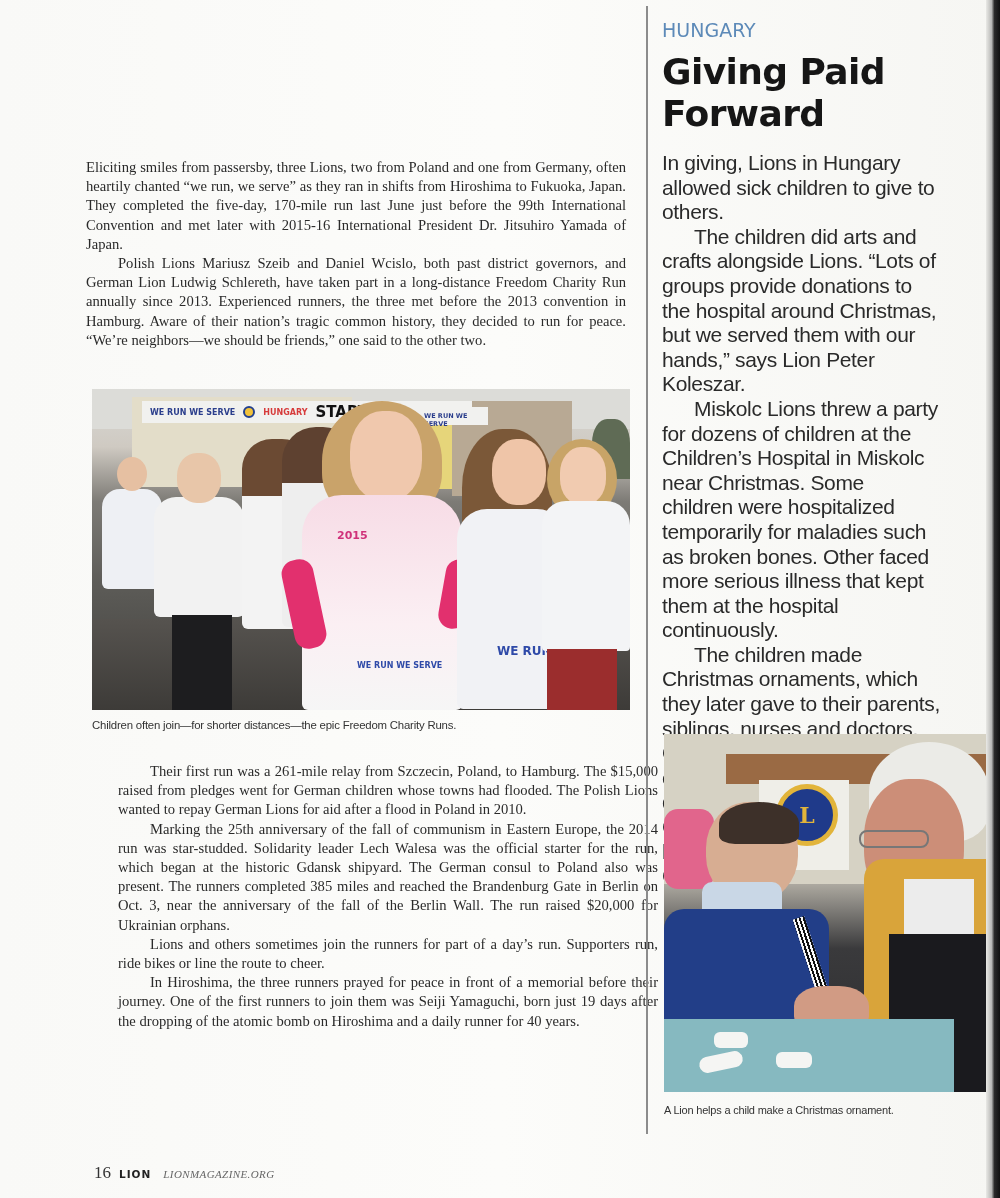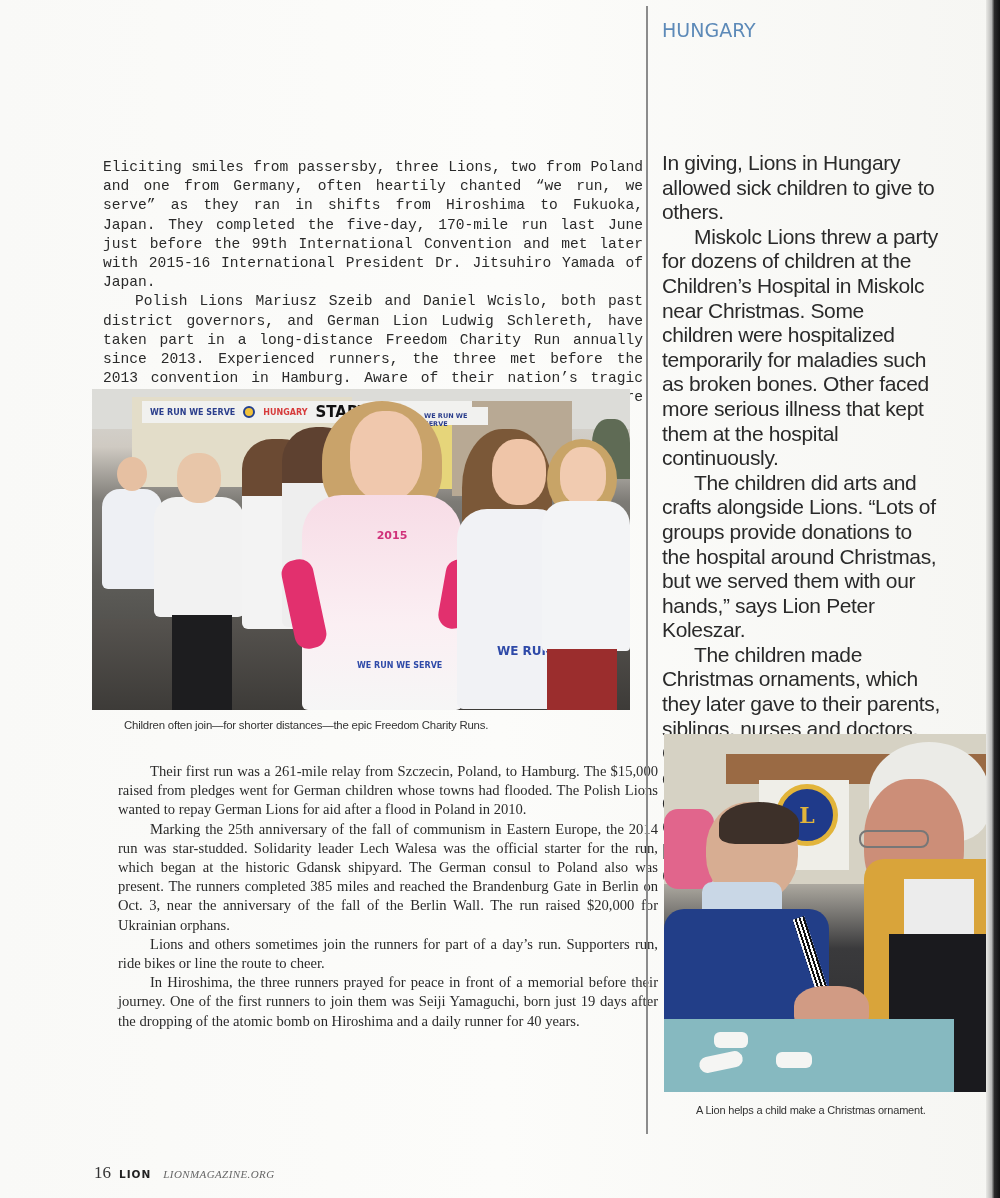--- a/index.html
+++ b/index.html
@@ -35,32 +35,32 @@
       color: #161616; letter-spacing: -0.6px;
     }
     .left-col .headline { font-size: 34px; line-height: 43px; margin-top: 8px; }
     .body-serif {
       font-family: "Liberation Serif", "DejaVu Serif", serif;
       font-size: 14.6px; line-height: 19.2px; color: #2a2a2a;
       text-align: justify;
     }
     .body-serif p { text-indent: 0; }
     .body-serif p.indent { text-indent: 32px; }
-    .lead-block { position: absolute; left: 103px; top: 158px; width: 540px; font-family: Liberation Mono, monospace; }
+    .lead-block { position: absolute; left: 86px; top: 158px; width: 540px; }
     .lower-block { position: absolute; left: 90px; top: 762px; width: 540px; margin-left: 28px; }
 
     .photo-runners {
       position: absolute; left: 92px; top: 389px; width: 538px; height: 321px;
       overflow: hidden;
       background: linear-gradient(180deg, #d9d9d6 0%, #cfcac2 18%, #7d7b76 35%, #5d5c58 60%, #403f3c 100%);
     }
     .photo-caption {
       position: absolute;
       font-family: "Liberation Sans", "DejaVu Sans", sans-serif;
-      font-size: 11.4px; color: #333; letter-spacing: -0.2px; margin-left: 32px;
+      font-size: 11.4px; color: #333; letter-spacing: -0.2px;
     }
     .cap-left { left: 92px; top: 719px; }
 
     
     .shp { position: absolute; }
 
     
     .right-col { position: absolute; left: 662px; top: 16px; width: 280px; }
     .right-col .headline { font-size: 36px; line-height: 42px; margin-top: 7px; }
     .body-sans {
@@ -138,21 +138,21 @@
     <div class="shp" style="left:85px;top:64px;width:44px;height:50px;background:#e8c6a9;border-radius:45%;"></div>
     <div class="shp" style="left:80px;top:226px;width:60px;height:95px;background:#1d1d1f;"></div>
     <div class="shp" style="left:150px;top:50px;width:70px;height:190px;background:linear-gradient(180deg,#6b4a33 0 30%,#f3f3f3 30% 100%);border-radius:30px 30px 6px 6px;"></div>
     <div class="shp" style="left:190px;top:38px;width:75px;height:200px;background:linear-gradient(180deg,#5e4130 0 28%,#eeeeee 28% 100%);border-radius:34px 34px 6px 6px;"></div>
 
     <div class="shp" style="left:230px;top:12px;width:120px;height:120px;background:#c9a36a;border-radius:50% 50% 40% 40%;"></div>
     <div class="shp" style="left:258px;top:22px;width:72px;height:90px;background:#f0c8ad;border-radius:45%;"></div>
     <div class="shp" style="left:210px;top:106px;width:160px;height:215px;background:linear-gradient(180deg,#f7dce6,#fbeff3 60%,#f6f6f6);border-radius:40px 40px 6px 6px;"></div>
     <div class="shp" style="left:196px;top:170px;width:32px;height:90px;background:#e2306e;border-radius:14px;transform:rotate(-12deg);"></div>
     <div class="shp" style="left:350px;top:170px;width:28px;height:70px;background:#e2306e;border-radius:14px;transform:rotate(10deg);"></div>
-    <div class="shp" style="left:245px;top:140px;width:110px;font-family:'DejaVu Sans',sans-serif;font-size:11px;font-weight:bold;color:#d0317a;text-align:center;">
+    <div class="shp" style="left:245px;top:140px;width:110px;font-family:'DejaVu Sans',sans-serif;font-size:11px;font-weight:bold;color:#d0317a;text-align:left;">
       <span>2015</span>
     </div>
     <div class="shp" style="left:265px;top:272px;width:100px;font-family:'DejaVu Sans',sans-serif;font-size:8px;font-weight:bold;color:#2f4aa8;">
       <span>WE RUN  WE SERVE</span>
     </div>
 
     <div class="shp" style="left:370px;top:40px;width:90px;height:130px;background:#7b5838;border-radius:45% 45% 20% 20%;"></div>
     <div class="shp" style="left:400px;top:50px;width:54px;height:66px;background:#efc5a8;border-radius:45%;"></div>
     <div class="shp" style="left:365px;top:120px;width:110px;height:200px;background:#f1f2f5;border-radius:30px 30px 6px 6px;"></div>
     <div class="shp" style="left:405px;top:255px;font-family:'DejaVu Sans',sans-serif;font-size:12px;font-weight:bold;color:#2f4aa8;">
@@ -170,28 +170,29 @@
     <p class="indent">Marking the 25th anniversary of the fall of communism in Eastern Europe, the 2014 run was star-studded. Solidarity leader Lech Walesa was the official starter for the run, which began at the historic Gdansk shipyard. The German consul to Poland also was present. The runners completed 385 miles and reached the Brandenburg Gate in Berlin on Oct. 3, near the anniversary of the fall of the Berlin Wall. The run raised $20,000 for Ukrainian orphans.</p>
     <p class="indent">Lions and others sometimes join the runners for part of a day’s run. Supporters run, ride bikes or line the route to cheer.</p>
     <p class="indent">In Hiroshima, the three runners prayed for peace in front of a memorial before their journey. One of the first runners to join them was Seiji Yamaguchi, born just 19 days after the dropping of the atomic bomb on Hiroshima and a daily runner for 40 years.</p>
   </div>
 
   <div class="column-divider"></div>
 
   <div class="right-col">
     <div class="section-tag">HUNGARY</div>
     <h1 class="headline">
-      <br>
+      <span>Giving Paid</span><br>
+      <span>Forward</span>
     </h1>
   </div>
 
   <div class="right-body body-sans">
     <p>In giving, Lions in Hungary allowed sick children to give to others.</p>
+    <p class="indent">The children did arts and crafts alongside Lions. “Lots of groups provide donations to the hospital around Christmas, but we served them with our hands,” says Lion Peter Koleszar.</p>
     <p class="indent">Miskolc Lions threw a party for dozens of children at the Children’s Hospital in Miskolc near Christmas. Some children were hospitalized temporarily for maladies such as broken bones. Other faced more serious illness that kept them at the hospital continuously.</p>
-    <p class="indent">The children did arts and crafts alongside Lions. “Lots of groups provide donations to the hospital around Christmas, but we served them with our hands,” says Lion Peter Koleszar.</p>
     <p class="indent">The children made Christmas ornaments, which they later gave to their parents, siblings, nurses and doctors. One boy gave a finished ornament to Koleszar. “We decorated our family Christmas tree with this, and his spirit was with us Christmas night,” he says.</p>
   </div>
 
   <div class="photo-lion">
     <div class="shp" style="left:0;top:0;width:336px;height:150px;background:#d6d2c4;"></div>
     <div class="shp" style="left:62px;top:20px;width:280px;height:30px;background:#9a6a44;"></div>
     <div class="shp" style="left:95px;top:46px;width:90px;height:90px;background:#efeee8;"></div>
     <div class="shp" style="left:112px;top:50px;width:62px;height:62px;border-radius:50%;background:#1f3a8a;border:5px solid #e2b43a;display:flex;align-items:center;justify-content:center;font-family:'DejaVu Serif',serif;font-weight:bold;font-size:22px;color:#e2b43a;">
       <span>L</span>
     </div>

